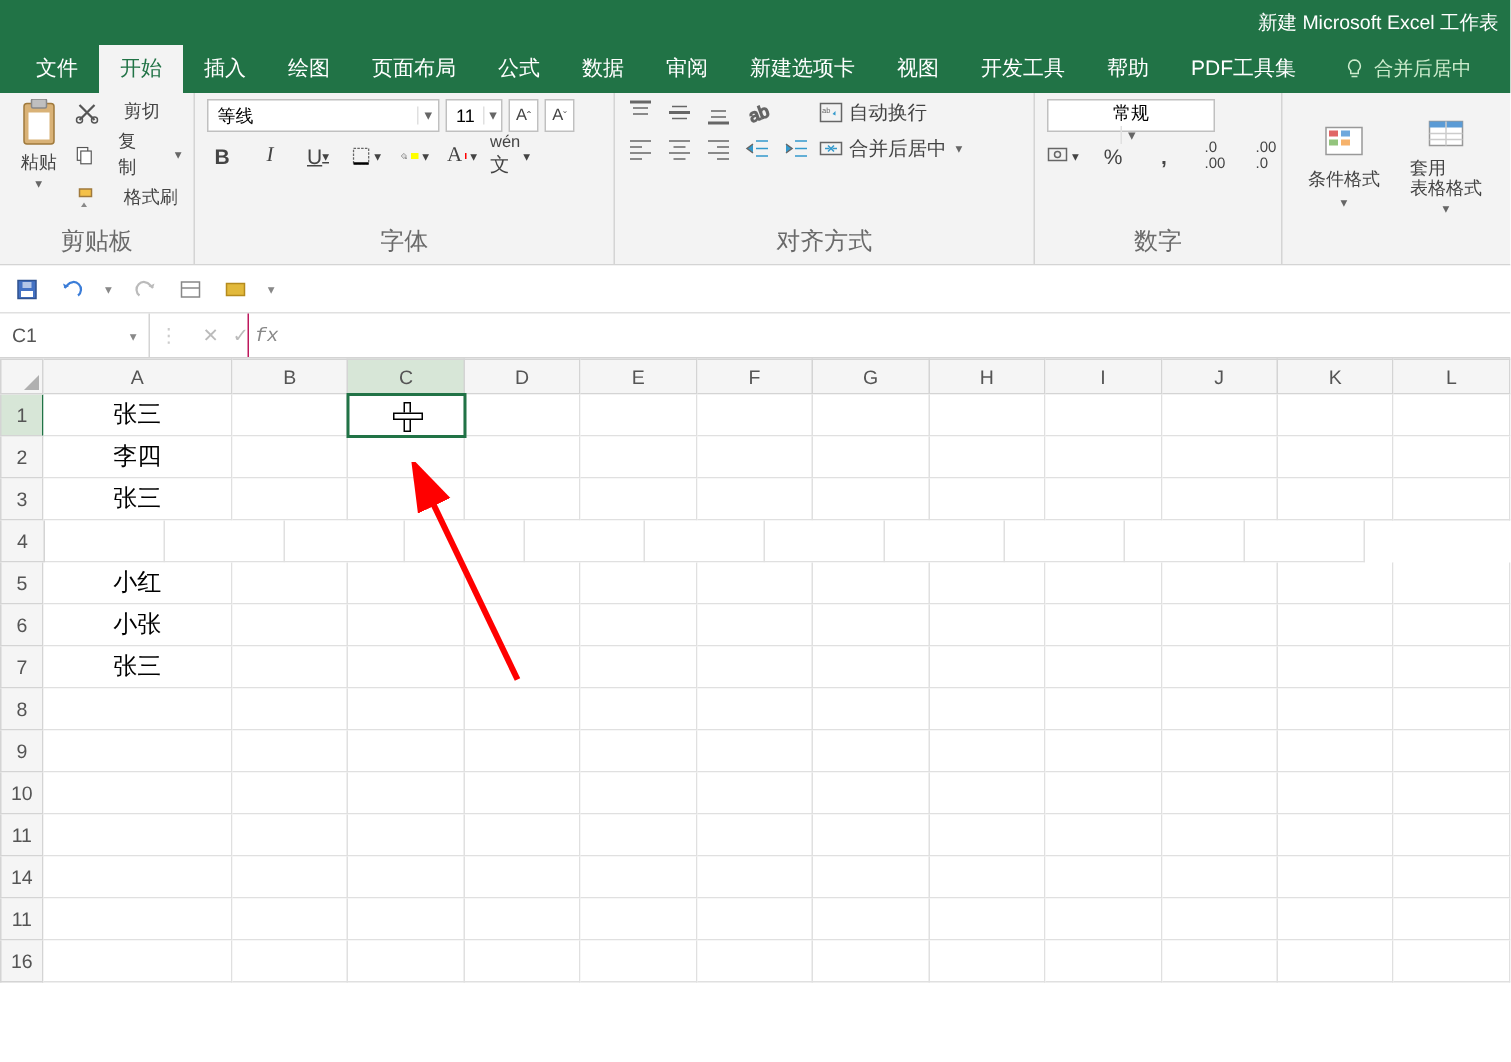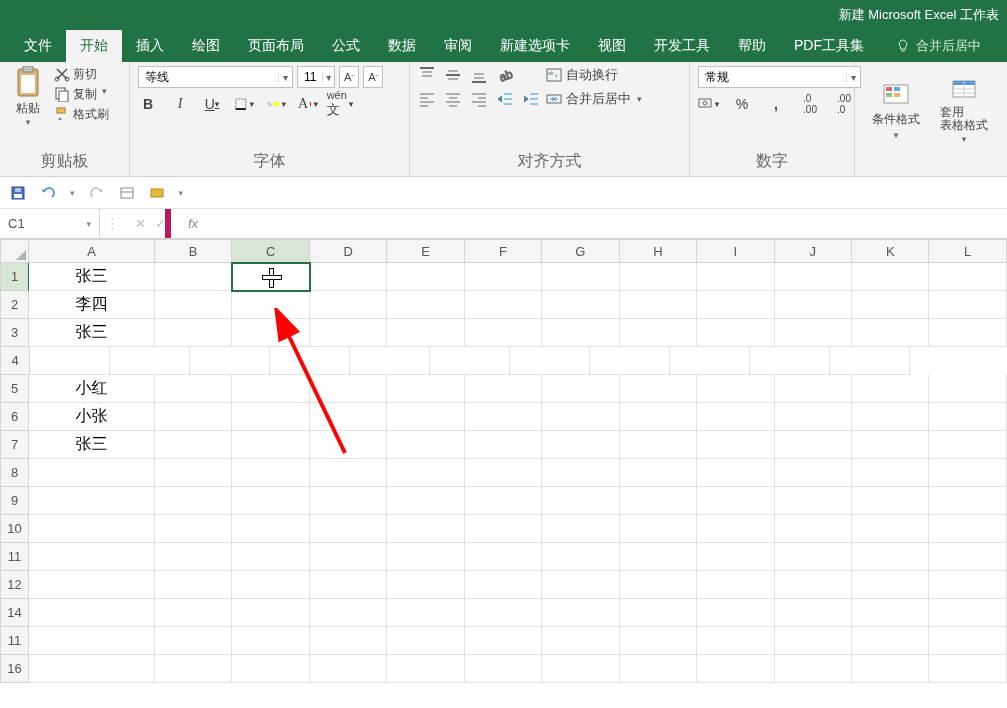--- a/index.html
+++ b/index.html
@@ -19,21 +19,21 @@
 
 .ribbon { background:#f3f3f3; height:115px; border-bottom:1px solid #d4d4d4; display:flex; }
 .group { border-right:1px solid #d4d4d4; padding:4px 8px 2px; display:flex; flex-direction:column; justify-content:space-between; }
 .group-label { text-align:center; font-size:16px; color:#6a6a6a; padding-bottom:2px;}
 .group-body { flex:1; display:flex; gap:6px; align-items:flex-start; }
 
 
 .paste-big { width:40px; display:flex; flex-direction:column; align-items:center; font-size:12px; color:#444; }
 .paste-icon { width:28px; height:32px; margin-bottom:2px; }
 .clip-col { display:flex; flex-direction:column; gap:3px; font-size:12px; color:#444;}
-.clip-item { display:flex; align-items:flex-start; gap:3px; }
+.clip-item { display:flex; align-items:center; gap:17px; }
 .mini-icon { width:16px; height:16px; display:inline-block; }
 .mini-icon svg { width:100%; height:100%; }
 
 
 .font-row { display:flex; gap:4px; margin-bottom:6px; align-items:center;}
 .combo { border:1px solid #c0c0c0; background:#fff; font-size:12px; display:flex; align-items:center; height:22px; }
 .combo .txt { padding:0 6px; flex:1;}
 .combo .arr { width:14px; text-align:center; color:#666; font-size:10px; border-left:1px solid #e0e0e0;}
 .font-name { width:155px; }
 .font-size { width:38px; }
@@ -46,36 +46,36 @@
 
 .align-grid { display:flex; flex-direction:column; gap:6px; }
 .align-row { display:flex; gap:8px; }
 .icon16 { width:18px; height:18px; }
 .icon16 svg { width:100%; height:100%; stroke:#666; }
 .wrap-col { display:flex; flex-direction:column; gap:6px; font-size:13px; color:#444;}
 .wrap-item { display:flex; align-items:center; gap:4px;}
 
 
 .num-col { display:flex; flex-direction:column; gap:6px;}
-.num-combo { width:163px; }
+.num-combo { width:112px;flex-direction:column; }
 .num-row { display:flex; gap:14px; align-items:center; font-size:14px; color:#444;}
 
 
 .big-btn { width:54px; display:flex; flex-direction:column; align-items:center; font-size:12px; color:#444; gap:2px;}
 .big-ic { width:28px; height:28px; }
 
 
 .qat { background:#fff; height:32px; border-bottom:1px solid #e0e0e0; display:flex; align-items:center; gap:14px; padding-left:10px;}
 .qat .q-ic { width:16px; height:16px; }
 
 
 .fbar { height:30px; border-bottom:1px solid #d4d4d4; display:flex; align-items:center; font-size:13px; color:#555;}
 .namebox { width:100px; border-right:1px solid #d4d4d4; height:100%; display:flex; align-items:center; padding:0 8px; justify-content:space-between;}
 .fbar-ico { width:18px; text-align:center; color:#bbb; padding:0 10px; }
-.fx { font-style:italic; color:#888; padding:0 17px; border-left:6px solid #be185d; height:100%; display:flex; align-items:center;}
+.fx { font-style:italic; color:#888; padding:0 4px; border-left:1px solid #be185d; height:100%; display:flex; align-items:center;font-family:Liberation Mono, monospace;}
 
 
 .sheet { position:relative; }
 .hdr-row { display:flex; height:24px; }
 .corner { width:30px; border:1px solid #d4d4d4; background:#f5f5f5; position:relative;}
 .corner:after { content:""; position:absolute; right:2px; bottom:2px; width:0;height:0; border-left:10px solid transparent; border-bottom:10px solid #b0b0b0;}
 .col-h { border:1px solid #d4d4d4; border-left:none; background:#f5f5f5; text-align:center; font-size:13px; color:#555; display:flex; align-items:center; justify-content:center;}
 .col-h.sel { background:#d7e6d7; border-bottom-color:#217346;}
 .row { display:flex; height:28px;}
 .row-h { width:30px; border:1px solid #d4d4d4; border-top:none; background:#f5f5f5; text-align:center; font-size:13px; color:#555; display:flex; align-items:center; justify-content:center;}
@@ -560,35 +560,20 @@
       <div class="cell" style="width:80px"></div>
       <div class="cell" style="width:80px"></div>
       <div class="cell" style="width:80px"></div>
       <div class="cell" style="width:80px"></div>
       <div class="cell" style="width:80px"></div>
       <div class="cell" style="width:80px"></div>
       <div class="cell" style="width:80px"></div>
       <div class="cell" style="width:80px"></div>
     </div>
     <div class="row">
-      <div class="row-h">12</div>
-      <div class="cell" style="width:130px"></div>
-      <div class="cell" style="width:80px"></div>
-      <div class="cell" style="width:80px"></div>
-      <div class="cell" style="width:80px"></div>
-      <div class="cell" style="width:80px"></div>
-      <div class="cell" style="width:80px"></div>
-      <div class="cell" style="width:80px"></div>
-      <div class="cell" style="width:80px"></div>
-      <div class="cell" style="width:80px"></div>
-      <div class="cell" style="width:80px"></div>
-      <div class="cell" style="width:80px"></div>
-      <div class="cell" style="width:80px"></div>
-    </div>
-    <div class="row">
       <div class="row-h">14</div>
       <div class="cell" style="width:130px"></div>
       <div class="cell" style="width:80px"></div>
       <div class="cell" style="width:80px"></div>
       <div class="cell" style="width:80px"></div>
       <div class="cell" style="width:80px"></div>
       <div class="cell" style="width:80px"></div>
       <div class="cell" style="width:80px"></div>
       <div class="cell" style="width:80px"></div>
       <div class="cell" style="width:80px"></div>

